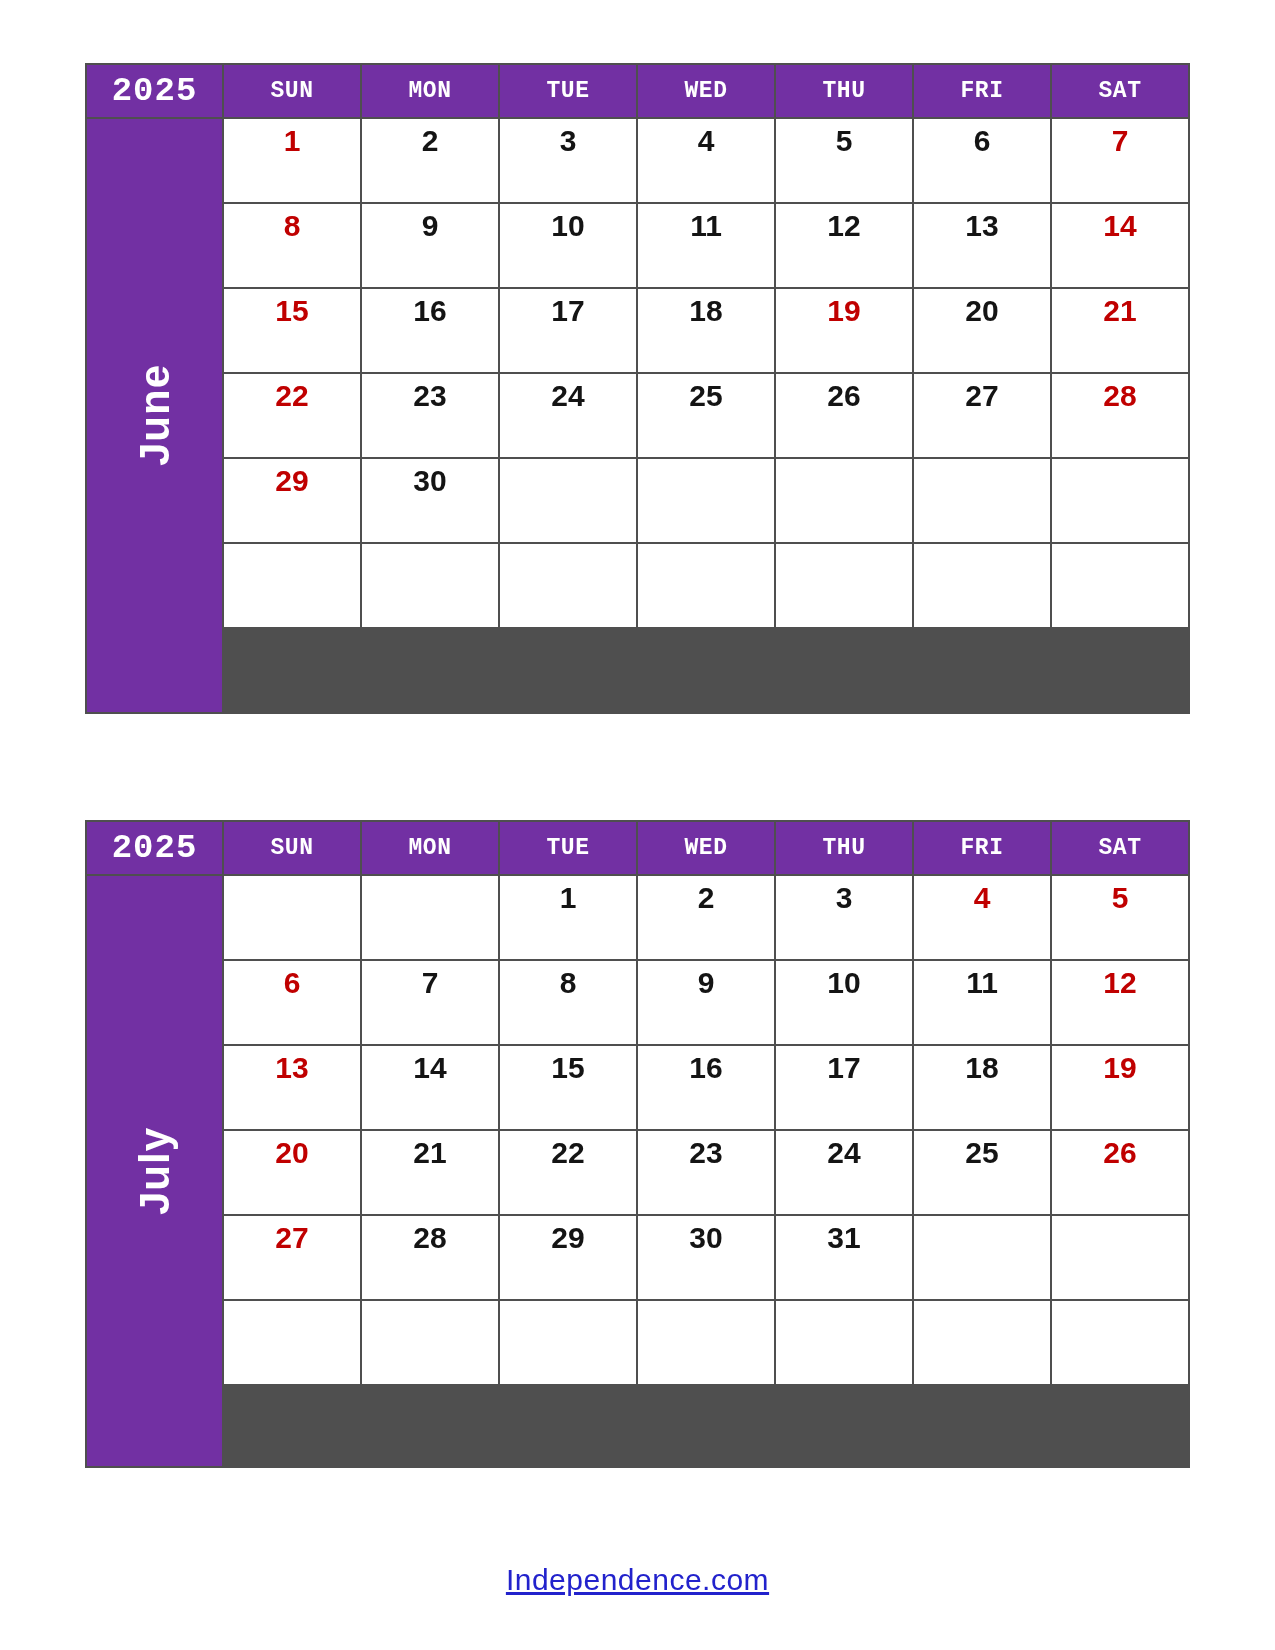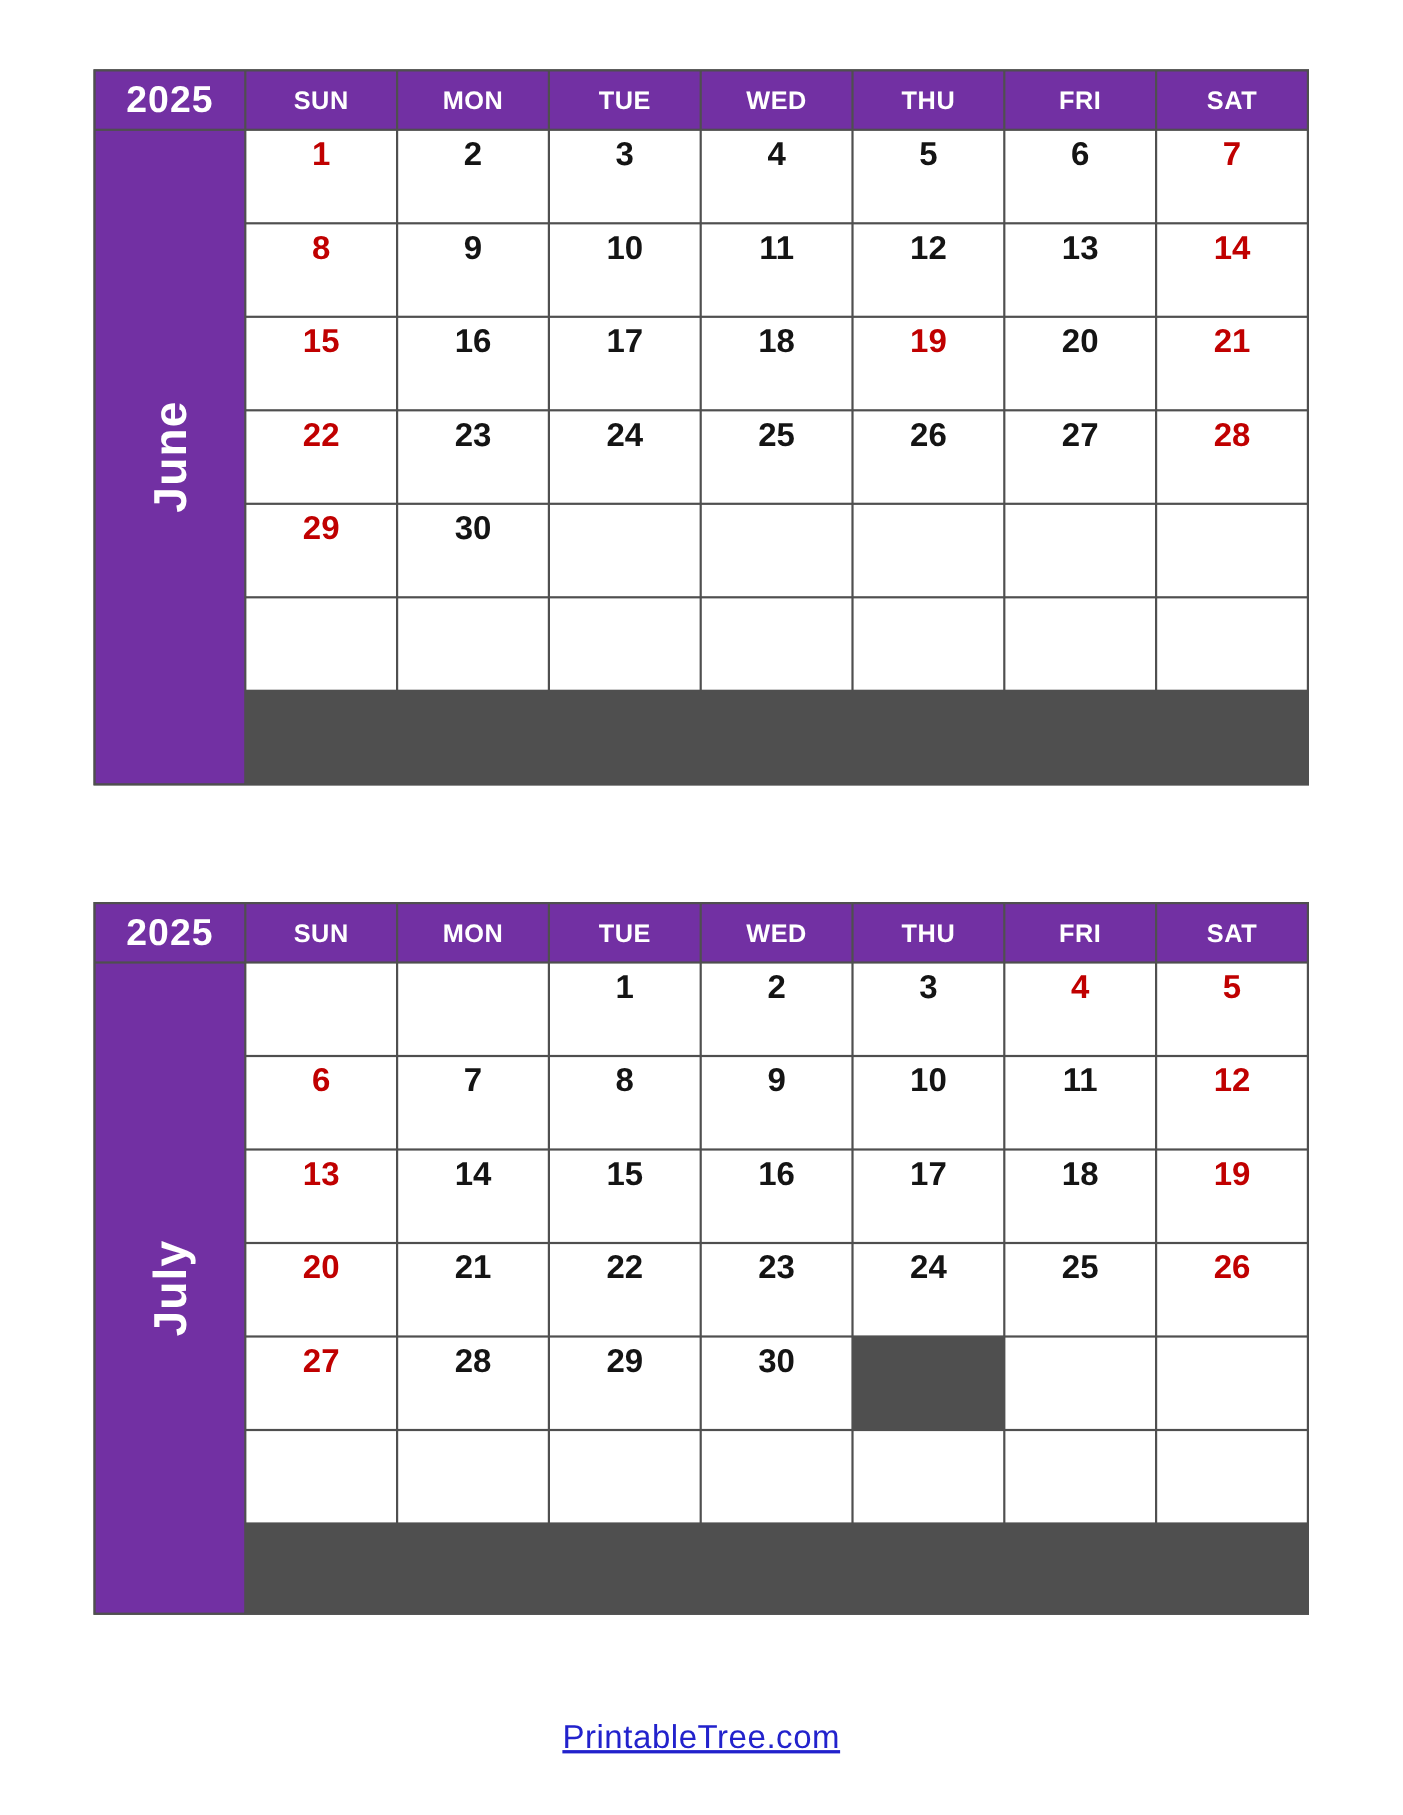--- a/index.html
+++ b/index.html
@@ -28,20 +28,21 @@
   }
   #cal-june{left:85px;top:63px;height:651px;grid-template-rows:52px repeat(6,83px) 1fr;}
   #cal-july{left:85px;top:820px;height:648px;grid-template-rows:52px repeat(6,83px) 1fr;}
 
   .cell{background:#fff;}
   .hdr{
     background:var(--purple);
     color:#fff;
     display:flex;align-items:center;justify-content:center;
     font-weight:bold;
+    font-family:Liberation Mono, monospace;
   }
   .year-cell{grid-row:1;grid-column:1;font-size:34px;letter-spacing:1px;}
   .wd-cell{grid-row:1;font-size:23px;letter-spacing:0.5px;}
   .sidebar{
     grid-column:1;grid-row:2 / span 7;
     background:var(--purple);
     display:flex;align-items:center;justify-content:center;
   }
   .month-label{
     writing-mode:vertical-rl;
@@ -169,26 +170,27 @@
       <div class="cell day-cell" style="grid-area: 5 / 3;">21</div>
       <div class="cell day-cell" style="grid-area: 5 / 4;">22</div>
       <div class="cell day-cell" style="grid-area: 5 / 5;">23</div>
       <div class="cell day-cell" style="grid-area: 5 / 6;">24</div>
       <div class="cell day-cell" style="grid-area: 5 / 7;">25</div>
       <div class="cell day-cell red" style="grid-area: 5 / 8;">26</div>
       <div class="cell day-cell red" style="grid-area: 6 / 2;">27</div>
       <div class="cell day-cell" style="grid-area: 6 / 3;">28</div>
       <div class="cell day-cell" style="grid-area: 6 / 4;">29</div>
       <div class="cell day-cell" style="grid-area: 6 / 5;">30</div>
+      <div class="cell day-cell" style="grid-area: 6 / 6;">31</div>
       <div class="cell day-cell" style="grid-area: 6 / 7;"></div>
       <div class="cell day-cell" style="grid-area: 6 / 8;"></div>
       <div class="cell day-cell" style="grid-area: 7 / 2;"></div>
       <div class="cell day-cell" style="grid-area: 7 / 3;"></div>
       <div class="cell day-cell" style="grid-area: 7 / 4;"></div>
       <div class="cell day-cell" style="grid-area: 7 / 5;"></div>
       <div class="cell day-cell" style="grid-area: 7 / 6;"></div>
       <div class="cell day-cell" style="grid-area: 7 / 7;"></div>
       <div class="cell day-cell" style="grid-area: 7 / 8;"></div>
     </div>
   <div class="footer">
-    <a href="#">PrintableTree.com</a>
+    <a href="#">Independence.com</a>
   </div>
 </div>
 
 </body></html>

